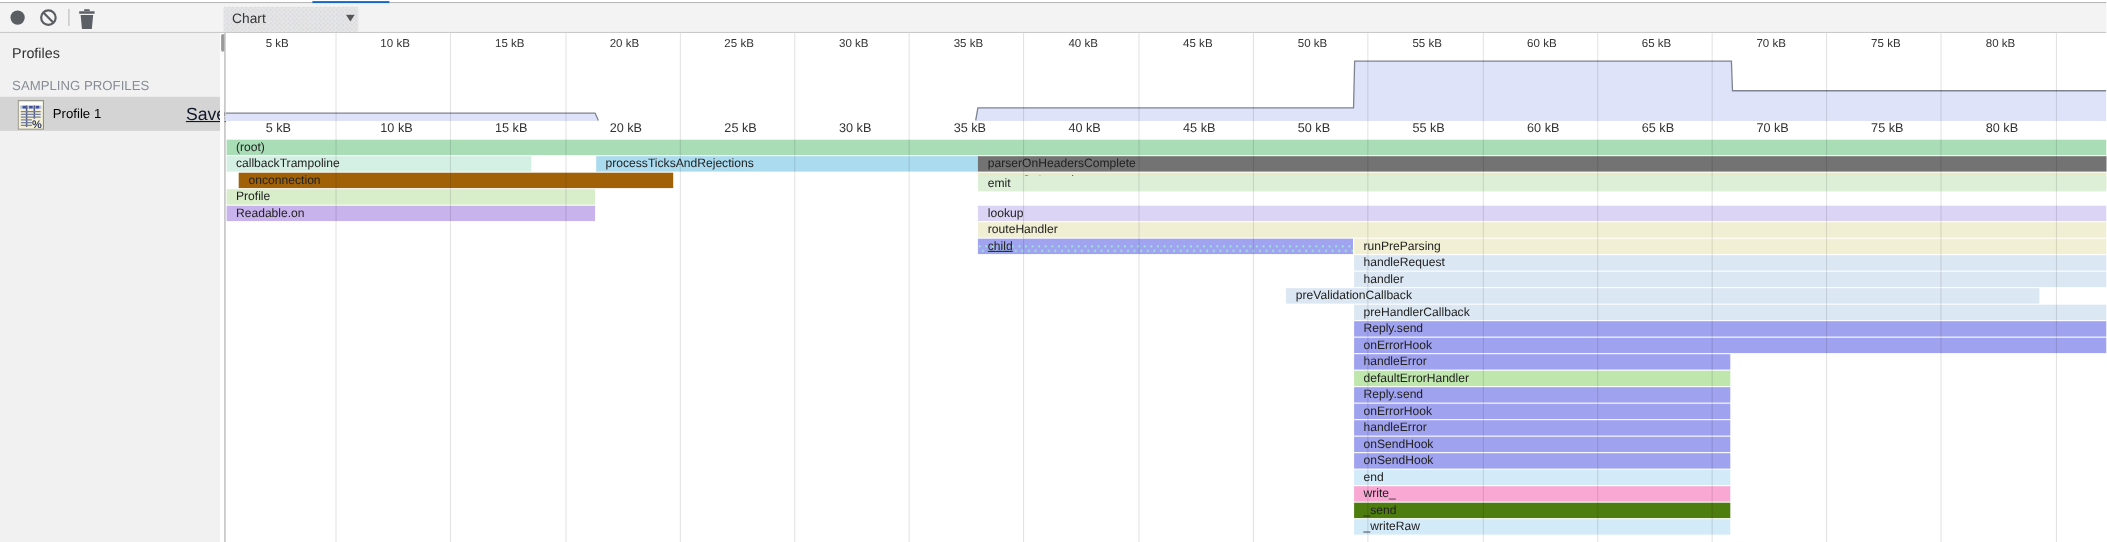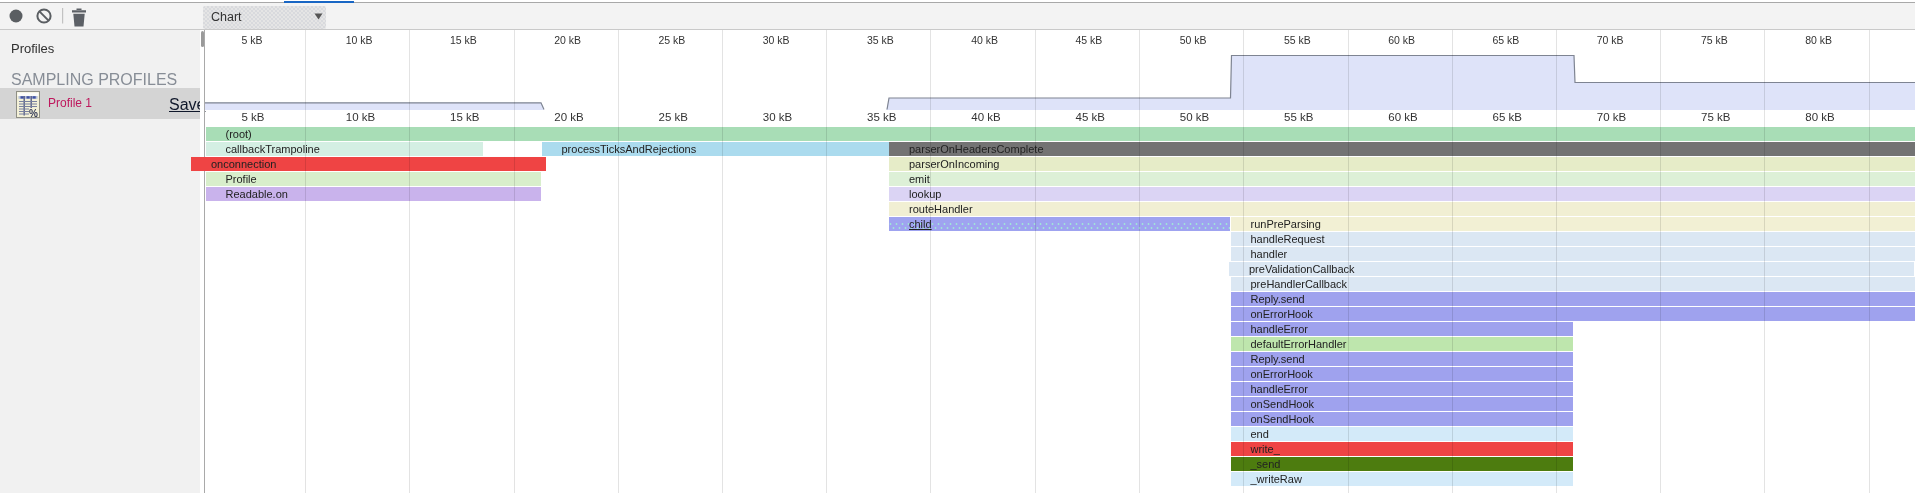--- a/index.html
+++ b/index.html
@@ -1,17 +1,17 @@
 <!DOCTYPE html>
 <html><head><meta charset="utf-8">
 <style>
 html,body{margin:0;padding:0;}
 body{width:1915px;height:493px;position:relative;background:#fff;font-family:"Liberation Sans",sans-serif;overflow:hidden;}
 .abs{position:absolute;}
-.bar{position:absolute;height:14px;font-size:11px;line-height:14px;color:#222;padding-left:20px;box-sizing:border-box;overflow:hidden;white-space:nowrap;}
+.bar{position:absolute;height:14px;font-size:11px;line-height:14px;color:#222;padding-left:9px;box-sizing:border-box;overflow:hidden;white-space:nowrap;}
 .dot{background-image:radial-gradient(circle at 1.5px 7px, #9fe4d8 0.8px, transparent 1.2px),radial-gradient(circle at 4.5px 11px, #9fe4d8 0.8px, transparent 1.2px);background-size:6px 14px;text-decoration:underline;}
 .rl{position:absolute;width:60px;font-size:11px;color:#333;line-height:13px;}
 </style></head>
 <body>
 
 <div class="abs" style="left:0;top:0;width:1915px;height:3px;background:#fff"></div>
 <div class="abs" style="left:0;top:1.5px;width:1915px;height:1px;background:#a8a8a8"></div>
 <div class="abs" style="left:283.5px;top:0.5px;width:70px;height:2.6px;background:#1866c4"></div>
 
 <div class="abs" style="left:0;top:3px;width:1915px;height:26px;background:#f3f3f3;border-bottom:1px solid #c9c9c9"></div>
@@ -24,21 +24,21 @@
 </svg>
 
 <div class="abs" style="left:202.5px;top:5.5px;width:123px;height:23px;background-color:#e5e5e5;border-radius:2px;background-image:radial-gradient(circle at 1px 1px, rgba(130,140,170,0.13) 0.7px, transparent 1px),radial-gradient(circle at 3px 3px, rgba(130,140,170,0.13) 0.7px, transparent 1px);background-size:4px 4px;"></div>
 <div class="abs" style="left:211px;top:9.5px;font-size:12.5px;color:#333;">Chart</div>
 <svg class="abs" style="left:314px;top:12.5px" width="9" height="7">
     <path d="M0.5,0.5 h8 l-4,6 Z" fill="#555"></path>
   </svg>
 
 <div class="abs" style="left:0;top:30px;width:204px;height:463px;background:#f1f1f1"></div>
 <div class="abs" style="left:11px;top:41px;font-size:13px;color:#303030;">Profiles</div>
-<div class="abs" style="left:11px;top:70.5px;font-size:16px;color:#878d96;">SAMPLING PROFILES</div>
+<div class="abs" style="left:11px;top:70.5px;font-size:12px;color:#878d96;">SAMPLING PROFILES</div>
 <div class="abs" style="left:0;top:88px;width:200px;height:31px;background:#d4d4d4"></div>
 <svg class="abs" style="left:16px;top:91px" width="24" height="27" viewBox="0 0 24 27">
  <rect x="0.5" y="0.5" width="23" height="26" fill="#f3f0d7" stroke="#8f8f85" stroke-width="1"></rect>
  <rect x="1.5" y="1.5" width="21" height="3.5" fill="#fcfcf8"></rect>
  <rect x="2.5" y="5" width="19" height="2.8" fill="#b5c0dc"></rect>
  <rect x="4.5" y="5.2" width="3.2" height="2.4" fill="#3f51a0"></rect>
     <rect x="10.5" y="5.2" width="3.2" height="2.4" fill="#3f51a0"></rect>
     <rect x="16.5" y="5.2" width="3.2" height="2.4" fill="#3f51a0"></rect>
  <g stroke="#565e85" stroke-width="1.4">
   <line x1="8.2" y1="5" x2="8.2" y2="24.5"></line>
@@ -47,21 +47,21 @@
  <g stroke="#7880a0" stroke-width="1">
   <line x1="3" y1="10.5" x2="21" y2="10.5"></line>
       <line x1="3" y1="13" x2="21" y2="13"></line>
   <line x1="3" y1="15.5" x2="21" y2="15.5"></line>
       <line x1="3" y1="18" x2="13" y2="18"></line>
   <line x1="3" y1="20.5" x2="13" y2="20.5"></line>
       <line x1="3" y1="23" x2="13" y2="23"></line>
  </g>
  <text x="13" y="25.5" font-size="10" font-weight="bold" fill="#333a58" font-family="Liberation Sans, sans-serif">%</text>
 </svg>
-<div class="abs" style="left:48px;top:96px;font-size:12px;color:#be185d;">Profile 1</div>
+<div class="abs" style="left:48px;top:96px;font-size:12px;color:#000000;">Profile 1</div>
 <div class="abs" style="left:169px;top:96px;font-size:16px;color:#0f172a;text-decoration:underline;">Save</div>
 
 <div class="abs" style="left:200px;top:30px;width:4px;height:463px;background:#fff"></div>
 <div class="abs" style="left:200.5px;top:31px;width:3px;height:16px;background:#9a9a9a;border-radius:1.5px"></div>
 
 <div class="abs" style="left:204px;top:30px;width:1px;height:463px;background:#a9a9a9"></div>
 
 <svg class="abs" style="left:205px;top:30px" width="1710" height="80" viewBox="0 0 1710 80">
  <g fill="#dee3f9">
   <path d="M0,80 V72.8 H336 L339,80 Z"></path>
@@ -103,44 +103,44 @@
 <div class="rl" style="left:1388.25px;top:110.5px;font-size:11.5px">60&nbsp;kB</div>
 <div class="rl" style="left:1492.50px;top:110.5px;font-size:11.5px">65&nbsp;kB</div>
 <div class="rl" style="left:1596.75px;top:110.5px;font-size:11.5px">70&nbsp;kB</div>
 <div class="rl" style="left:1701.00px;top:110.5px;font-size:11.5px">75&nbsp;kB</div>
 <div class="rl" style="left:1805.25px;top:110.5px;font-size:11.5px">80&nbsp;kB</div>
 
 <div class="bar" style="left:205.5px;top:127px;width:1709.5px;background-color:#a8ddb6">(root)</div>
 <div class="bar" style="left:205.5px;top:142px;width:277px;background-color:#d4efe3">callbackTrampoline</div>
 <div class="bar" style="left:541.5px;top:142px;width:347px;background-color:#abdbee">processTicksAndRejections</div>
 <div class="bar" style="left:889px;top:142px;width:1060px;background-color:#737373">parserOnHeadersComplete</div>
-<div class="bar" style="left:191px;top:157px;width:355px;background-color:#ef4444">onconnection</div>
+<div class="bar" style="left:217px;top:157px;width:395px;background-color:#a16207">onconnection</div>
 <div class="bar" style="left:889px;top:157px;width:1026px;background-color:#e6ecc8">parserOnIncoming</div>
 <div class="bar" style="left:205.5px;top:172px;width:335.5px;background-color:#d8eecb">Profile</div>
-<div class="bar" style="left:889px;top:172px;width:1026px;background-color:#ddf0d7">emit</div>
+<div class="bar" style="left:889px;top:160px;width:1026px;background-color:#ddf0d7">emit</div>
 <div class="bar" style="left:205.5px;top:187px;width:335.5px;background-color:#c9b3ec">Readable.on</div>
 <div class="bar" style="left:889px;top:187px;width:1026px;background-color:#dbd4f4">lookup</div>
 <div class="bar" style="left:889px;top:202px;width:1026px;background-color:#f1efd3">routeHandler</div>
 <div class="bar dot" style="left:889px;top:217px;width:341px;background-color:#9fa3f0">child</div>
 <div class="bar" style="left:1230.5px;top:217px;width:684.5px;background-color:#f2f0d4">runPreParsing</div>
 <div class="bar" style="left:1230.5px;top:232px;width:684.5px;background-color:#dbe7f3">handleRequest</div>
 <div class="bar" style="left:1230.5px;top:247px;width:684.5px;background-color:#dbe7f3">handler</div>
-<div class="bar" style="left:1229px;top:262px;width:684.5px;background-color:#dbe7f3">preValidationCallback</div>
+<div class="bar" style="left:1169px;top:262px;width:684.5px;background-color:#dbe7f3">preValidationCallback</div>
 <div class="bar" style="left:1230.5px;top:277px;width:684.5px;background-color:#dbe7f3">preHandlerCallback</div>
 <div class="bar" style="left:1230.5px;top:292px;width:684.5px;background-color:#9fa2ee">Reply.send</div>
 <div class="bar" style="left:1230.5px;top:307px;width:684.5px;background-color:#9fa2ee">onErrorHook</div>
 <div class="bar" style="left:1230.5px;top:322px;width:342.5px;background-color:#9fa2ee">handleError</div>
 <div class="bar" style="left:1230.5px;top:337px;width:342.5px;background-color:#bee6ad">defaultErrorHandler</div>
 <div class="bar" style="left:1230.5px;top:352px;width:342.5px;background-color:#9fa2ee">Reply.send</div>
 <div class="bar" style="left:1230.5px;top:367px;width:342.5px;background-color:#9fa2ee">onErrorHook</div>
 <div class="bar" style="left:1230.5px;top:382px;width:342.5px;background-color:#9fa2ee">handleError</div>
 <div class="bar" style="left:1230.5px;top:397px;width:342.5px;background-color:#9fa2ee">onSendHook</div>
 <div class="bar" style="left:1230.5px;top:412px;width:342.5px;background-color:#9fa2ee">onSendHook</div>
 <div class="bar" style="left:1230.5px;top:427px;width:342.5px;background-color:#d3eaf9">end</div>
-<div class="bar" style="left:1230.5px;top:442px;width:342.5px;background-color:#ef4444">write_</div>
+<div class="bar" style="left:1230.5px;top:442px;width:342.5px;background-color:#f9a8d4">write_</div>
 <div class="bar" style="left:1230.5px;top:457px;width:342.5px;background-color:#4d7c0f">_send</div>
 <div class="bar" style="left:1230.5px;top:472px;width:342.5px;background-color:#d3eaf9">_writeRaw</div>
 
 <div class="abs" style="left:305px;top:30px;width:1px;height:463px;background:rgba(0,0,0,0.11)"></div>
 <div class="abs" style="left:409px;top:30px;width:1px;height:463px;background:rgba(0,0,0,0.11)"></div>
 <div class="abs" style="left:514px;top:30px;width:1px;height:463px;background:rgba(0,0,0,0.11)"></div>
 <div class="abs" style="left:618px;top:30px;width:1px;height:463px;background:rgba(0,0,0,0.11)"></div>
 <div class="abs" style="left:722px;top:30px;width:1px;height:463px;background:rgba(0,0,0,0.11)"></div>
 <div class="abs" style="left:826px;top:30px;width:1px;height:463px;background:rgba(0,0,0,0.11)"></div>
 <div class="abs" style="left:930px;top:30px;width:1px;height:463px;background:rgba(0,0,0,0.11)"></div>

